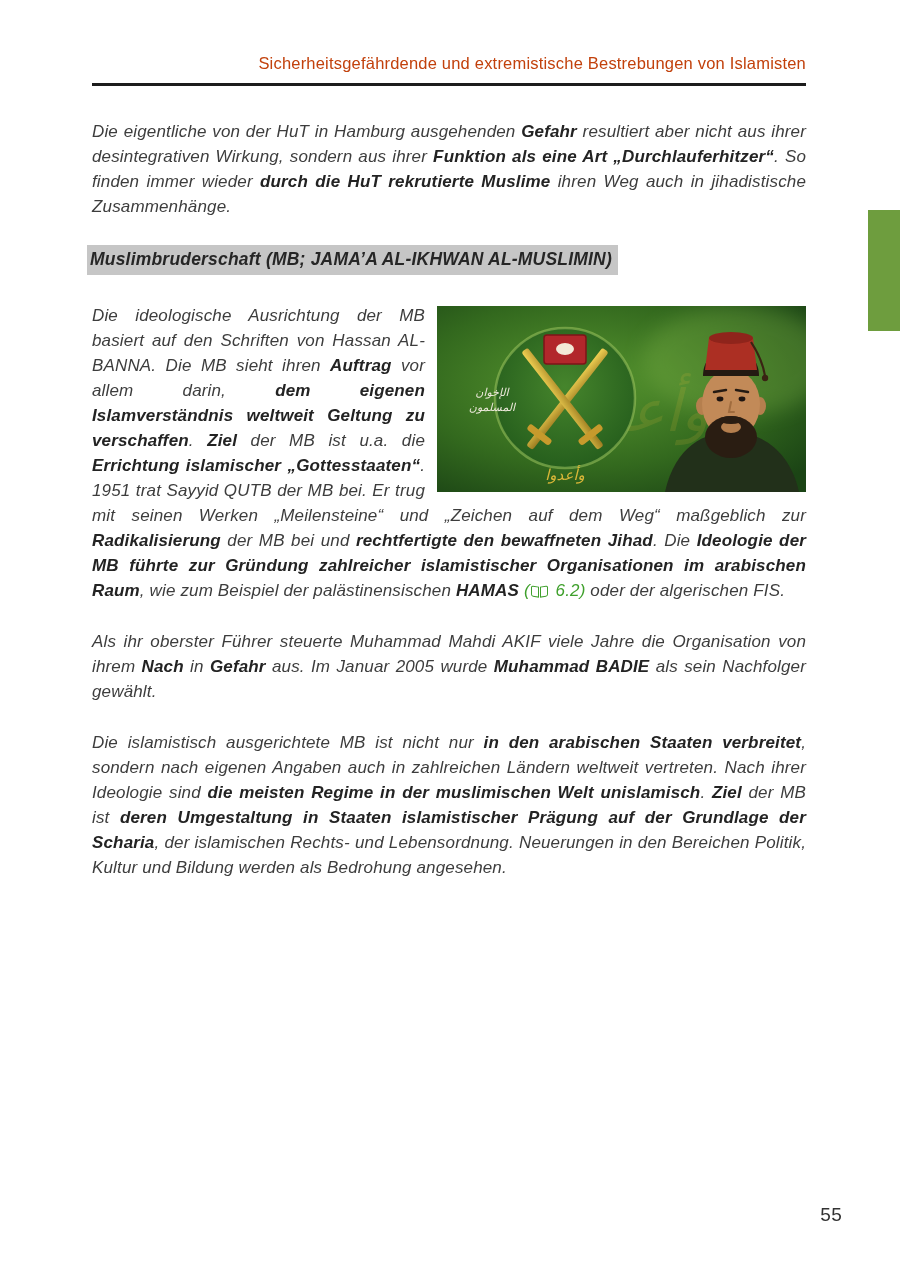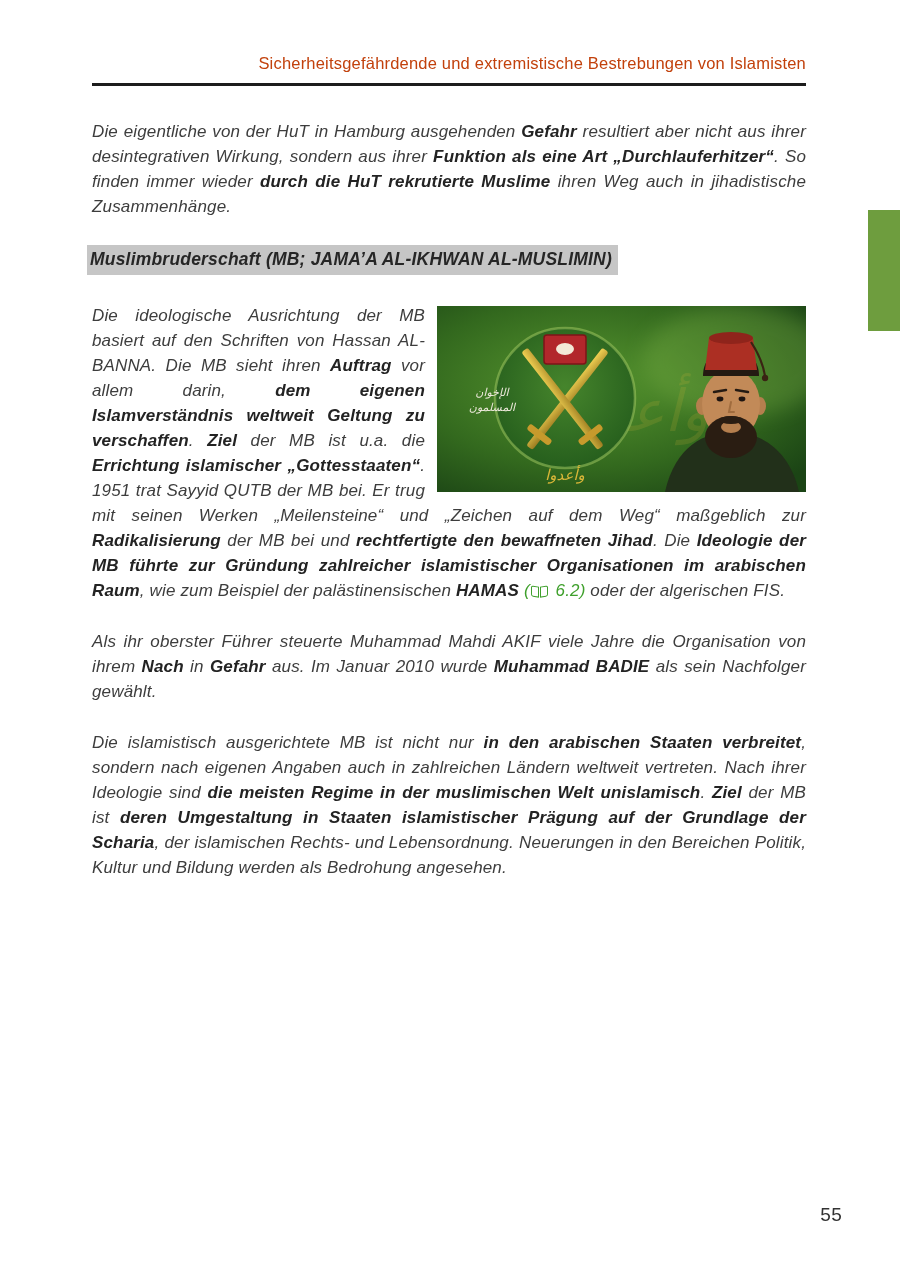--- a/index.html
+++ b/index.html
@@ -144,21 +144,21 @@
             <path d="M266,70 C266,55 274,46 294,46 C314,46 322,55 322,70 Z" fill="#241a12"></path>
             <path d="M268,64 L320,64 L316,32 L272,32 Z" fill="#ac2f23"></path>
             <ellipse cx="294" cy="32" rx="22" ry="6" fill="#8f241b"></ellipse>
             <path d="M314,36 C322,48 326,58 328,70" stroke="#3a2313" stroke-width="2.2" fill="none"></path>
             <circle cx="328" cy="72" r="3.2" fill="#3a2313"></circle>
           </g>
         </svg>
       </span>
     <span>Die ideologische Ausrichtung der MB basiert auf den Schriften von Hassan AL-BANNA. Die MB sieht ihren </span><strong>Auftrag</strong><span> vor allem darin, </span><strong>dem eigenen Islamverständnis weltweit Geltung zu verschaffen</strong><span>. </span><strong>Ziel</strong><span> der MB ist u.a. die </span><strong>Errichtung islamischer „Gottesstaaten“</strong><span>. 1951 trat Sayyid QUTB der MB bei. Er trug mit seinen Werken „Meilensteine“ und „Zeichen auf dem Weg“ maßgeblich zur </span><strong>Radikalisierung</strong><span> der MB bei und </span><strong>rechtfertigte den bewaffneten Jihad</strong><span>. Die </span><strong>Ideologie der MB führte zur Gründung zahlreicher islamistischer Organisationen im arabischen Raum</strong><span>, wie zum Beispiel der palästinensischen </span><strong>HAMAS</strong><span> </span><span style="color: rgb(63, 160, 44);">(</span><span class="inline-icon open-book-icon" style="color: rgb(63, 160, 44);"></span><span style="color: rgb(63, 160, 44);"> 6.2)</span><span> oder der algerischen FIS.</span></p>
 
-    <p class="para"><span>Als ihr oberster Führer steuerte Muhammad Mahdi AKIF viele Jahre die Organisation von ihrem </span><strong>Nach</strong><span> in </span><strong>Gefahr</strong><span> aus. Im Januar 2010 wurde </span><strong>Muhammad BADIE</strong><span> als sein Nachfolger gewählt.</span></p>
+    <p class="para"><span>Als ihr oberster Führer steuerte Muhammad Mahdi AKIF viele Jahre die Organisation von ihrem </span><strong>Nach</strong><span> in </span><strong>Gefahr</strong><span> aus. Im Januar 2005 wurde </span><strong>Muhammad BADIE</strong><span> als sein Nachfolger gewählt.</span></p>
 
     <p class="para"><span>Die islamistisch ausgerichtete MB ist nicht nur </span><strong>in den arabischen Staaten verbreitet</strong><span>, sondern nach eigenen Angaben auch in zahlreichen Ländern weltweit vertreten. Nach ihrer Ideologie sind </span><strong>die meisten Regime in der muslimischen Welt unislamisch</strong><span>. </span><strong>Ziel</strong><span> der MB ist </span><strong>deren Umgestaltung in Staaten islamistischer Prägung auf der Grundlage der Scharia</strong><span>, der islamischen Rechts- und Lebensordnung. Neuerungen in den Bereichen Politik, Kultur und Bildung werden als Bedrohung angesehen.</span></p>
 
   </div>
 
   <div class="page-number">55</div>
 
 </div>
 
 </body></html>

